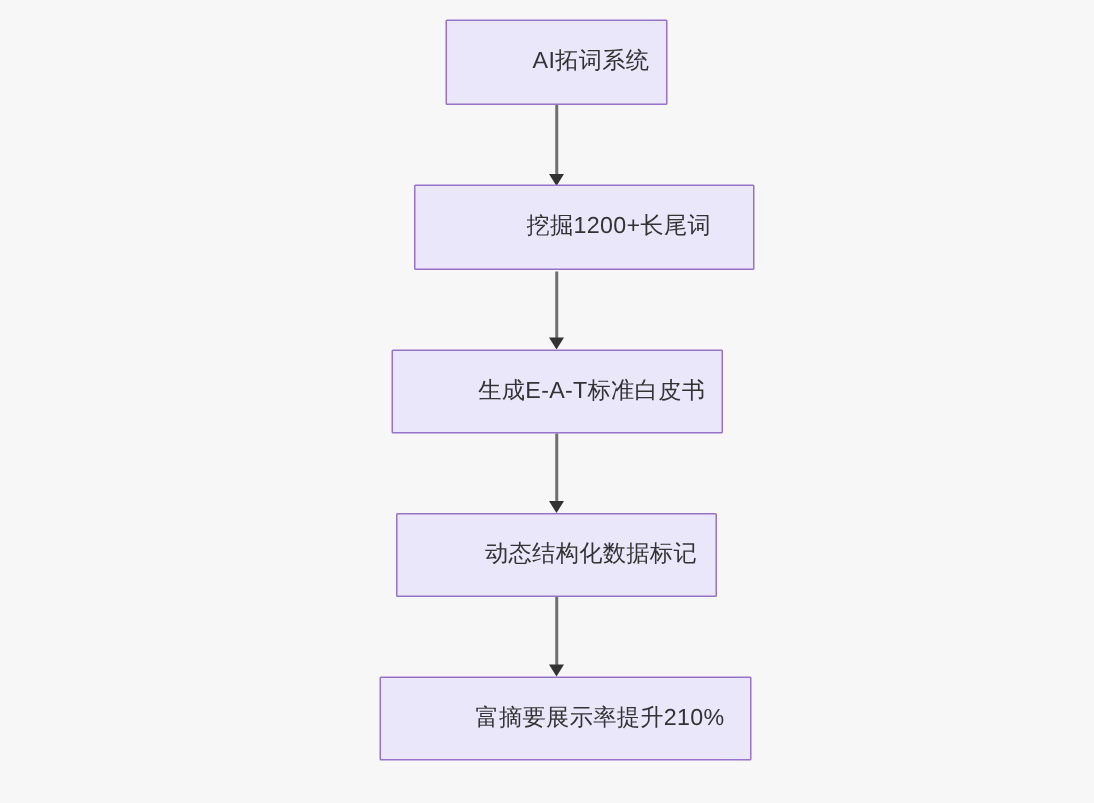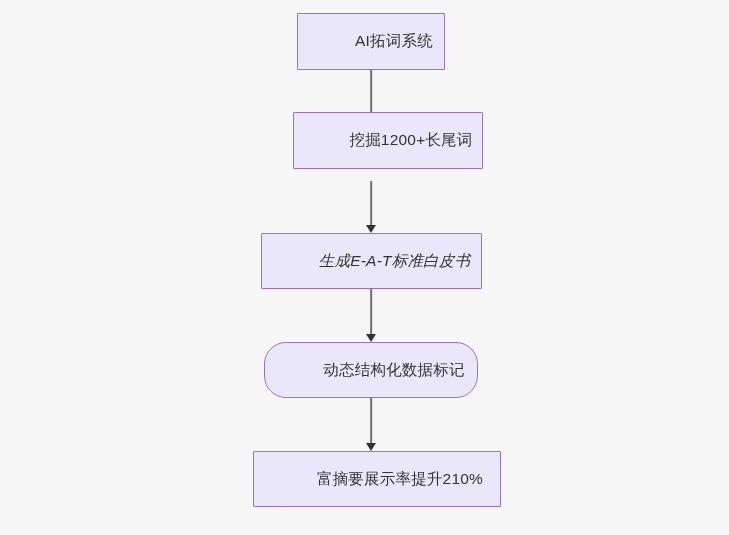--- a/index.html
+++ b/index.html
@@ -83,26 +83,26 @@
       <div class="edge" style="left: 361px; top: 398px; width: 20px; height: 53px;">
         <div class="edge-line" style="height: 46px;"></div>
         <div class="edge-arrow" style="top: 45px;"></div>
       </div>
     </div>
 
   <div id="nodes-layer">
       <div class="node" style="left: 297px; top: 13px; width: 148px; height: 57px;">
         <span class="node-label">AI拓词系统</span>
       </div>
-      <div class="node" style="left: 276px; top: 112px; width: 190px; height: 57px; margin-left: 17px;">
+      <div class="node" style="left: 276px; top: 123px; width: 227px; height: 57px;">
         <span class="node-label">挖掘1200+长尾词</span>
       </div>
-      <div class="node" style="left: 261px; top: 233px; width: 221px; height: 56px; font-style: italic;">
+      <div class="node" style="left: 261px; top: 233px; width: 221px; height: 56px;">
         <span class="node-label">生成E-A-T标准白皮书</span>
       </div>
-      <div class="node" style="left: 264px; top: 342px; width: 214px; height: 56px; border-radius: 22px;">
+      <div class="node" style="left: 264px; top: 342px; width: 214px; height: 56px;">
         <span class="node-label">动态结构化数据标记</span>
       </div>
       <div class="node" style="left: 253px; top: 451px; width: 248px; height: 56px;">
         <span class="node-label">富摘要展示率提升210%</span>
       </div>
     </div>
 </div>
 
 </body></html>

